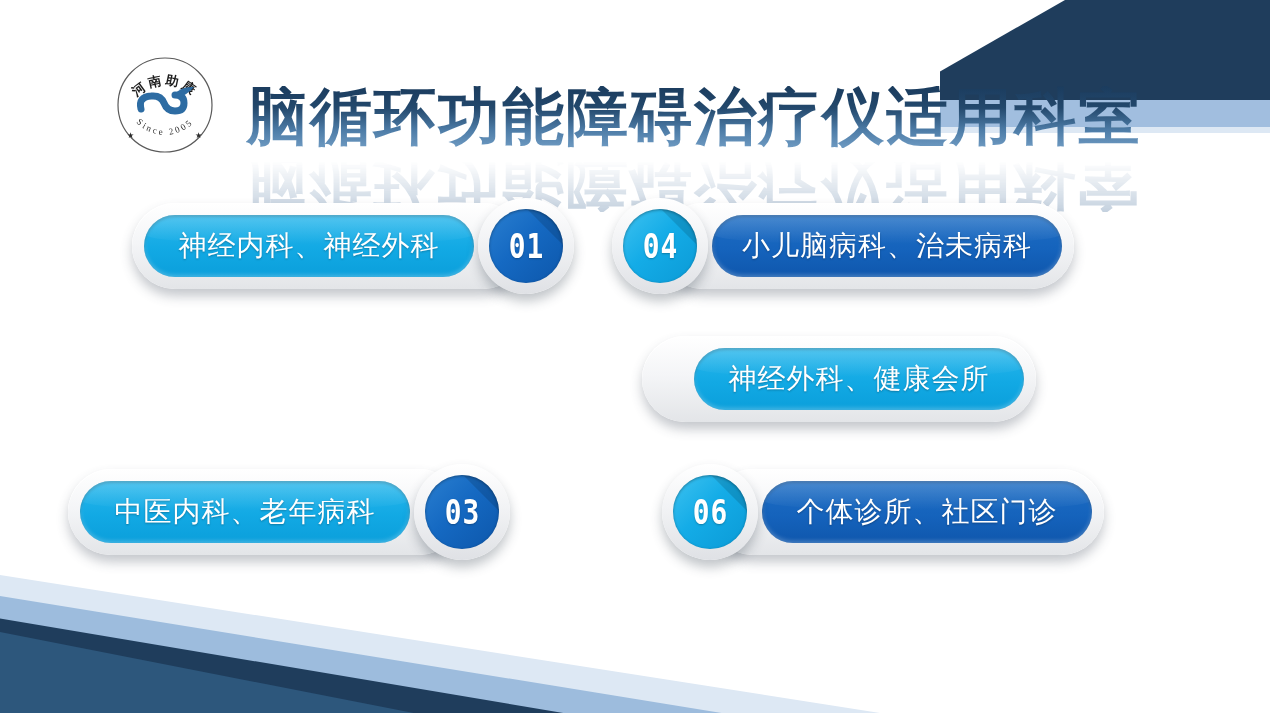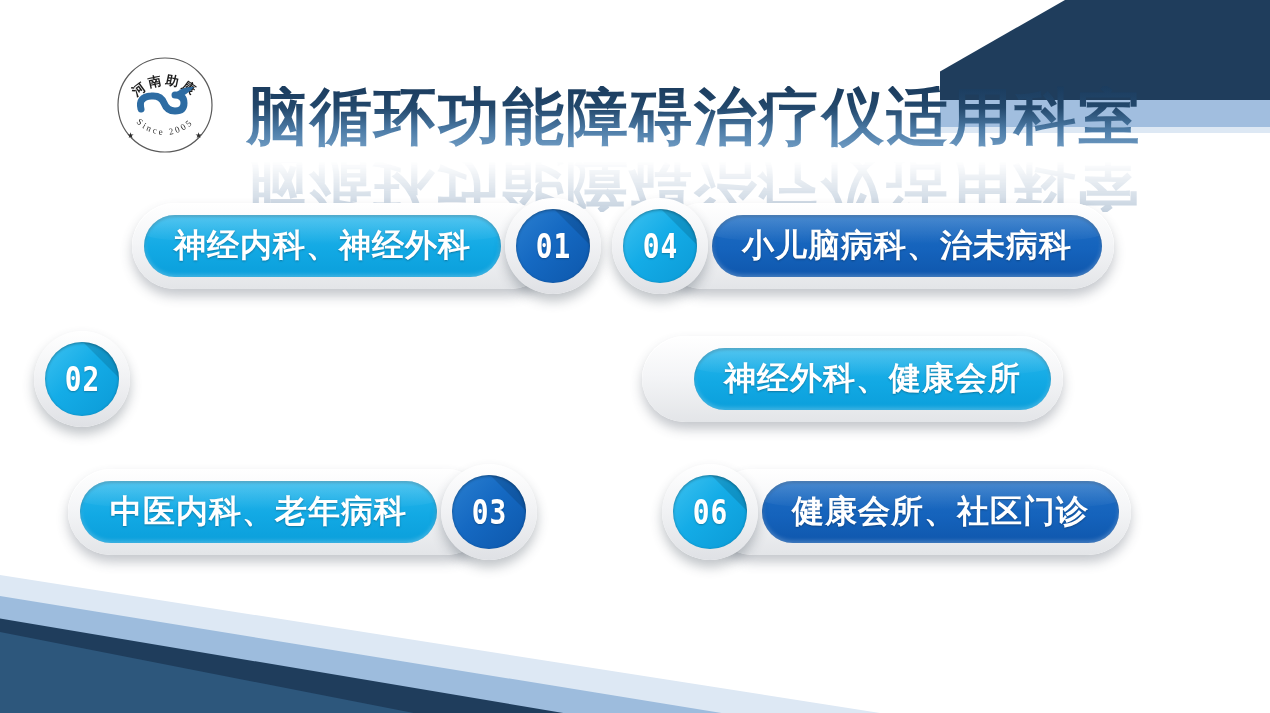--- a/index.html
+++ b/index.html
@@ -123,22 +123,22 @@
     position:absolute; left:0; right:0; top:0; height:46%;
     background:linear-gradient(to bottom, rgba(255,255,255,.20), rgba(255,255,255,0));
     border-radius:31px 31px 60% 60%;
     pointer-events:none;
   }
   .pill-inner.cyan { background:linear-gradient(to bottom,#29b7ec 0%,#12a9e4 55%,#0b9fdb 100%); }
   .pill-inner.blue { background:linear-gradient(to bottom,#1d6dc4 0%,#1563bc 55%,#0f57ad 100%); }
 
   .pill-label {
     color:#ffffff;
-    font-size:32px;
-    font-weight:700;
+    font-size:28px;
+    font-weight:400;
     letter-spacing:1px;
     white-space:nowrap;
     text-shadow:0 1px 2px rgba(0,0,0,.28);
     position:relative; z-index:2;
   }
 
   
   .badge {
     position:relative;
     width:96px; height:96px;
@@ -237,25 +237,20 @@
       </div>
     </div>
     <div class="badge">
       <div class="badge-core blue">
         <span class="badge-num">01</span>
       </div>
     </div>
   </div>
 
   <div class="item right-badge" style="left:82px; top:133px;">
-    <div class="badge">
-      <div class="badge-core cyan">
-        <span class="badge-num">02</span>
-      </div>
-    </div>
   </div>
 
   <div class="item right-badge" style="left:68px; top:266px;">
     <div class="pill-shell">
       <div class="pill-inner cyan">
         <span class="pill-label">中医内科、老年病科</span>
       </div>
     </div>
     <div class="badge">
       <div class="badge-core blue">
@@ -281,21 +276,21 @@
     <div class="pill-shell">
       <div class="pill-inner cyan">
         <span class="pill-label">神经外科、健康会所</span>
       </div>
     </div>
   </div>
 
   <div class="item left-badge" style="left:662px; top:266px;">
     <div class="pill-shell">
       <div class="pill-inner blue">
-        <span class="pill-label">健康会所、社区门诊</span>
+        <span class="pill-label">个体诊所、社区门诊</span>
       </div>
     </div>
     <div class="badge">
       <div class="badge-core cyan">
         <span class="badge-num">06</span>
       </div>
     </div>
   </div>
 
 </div>

